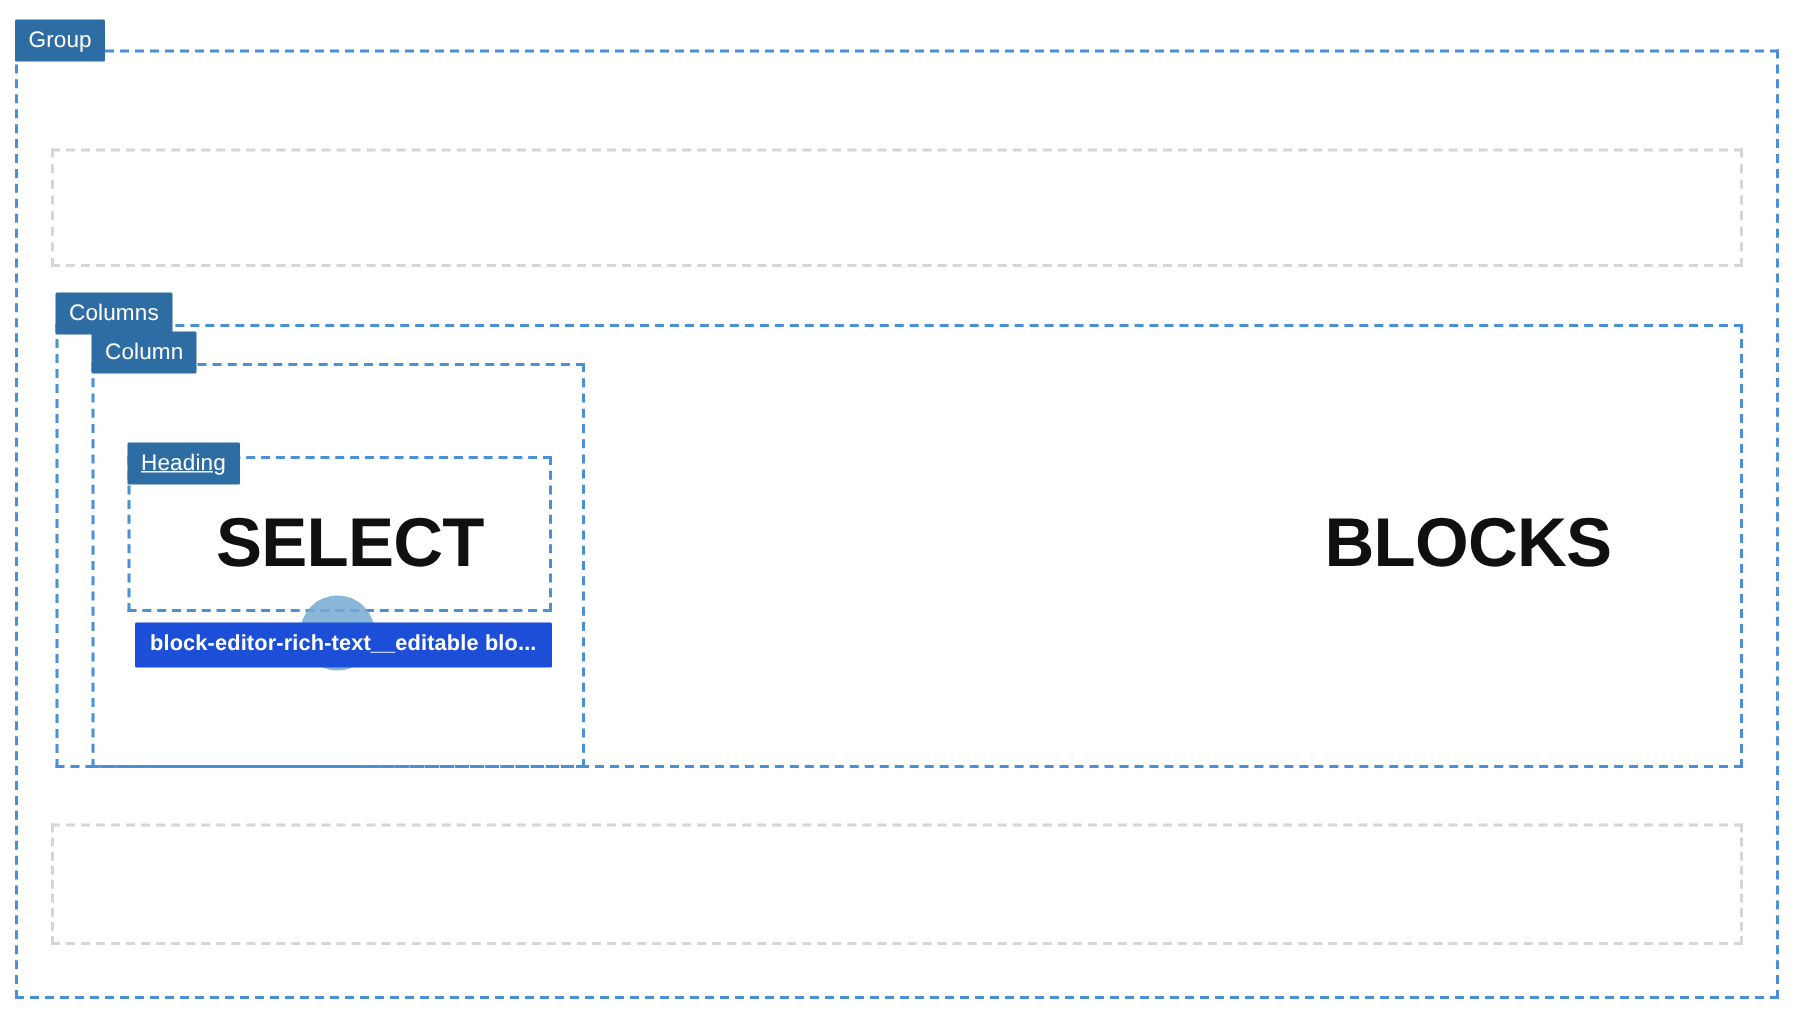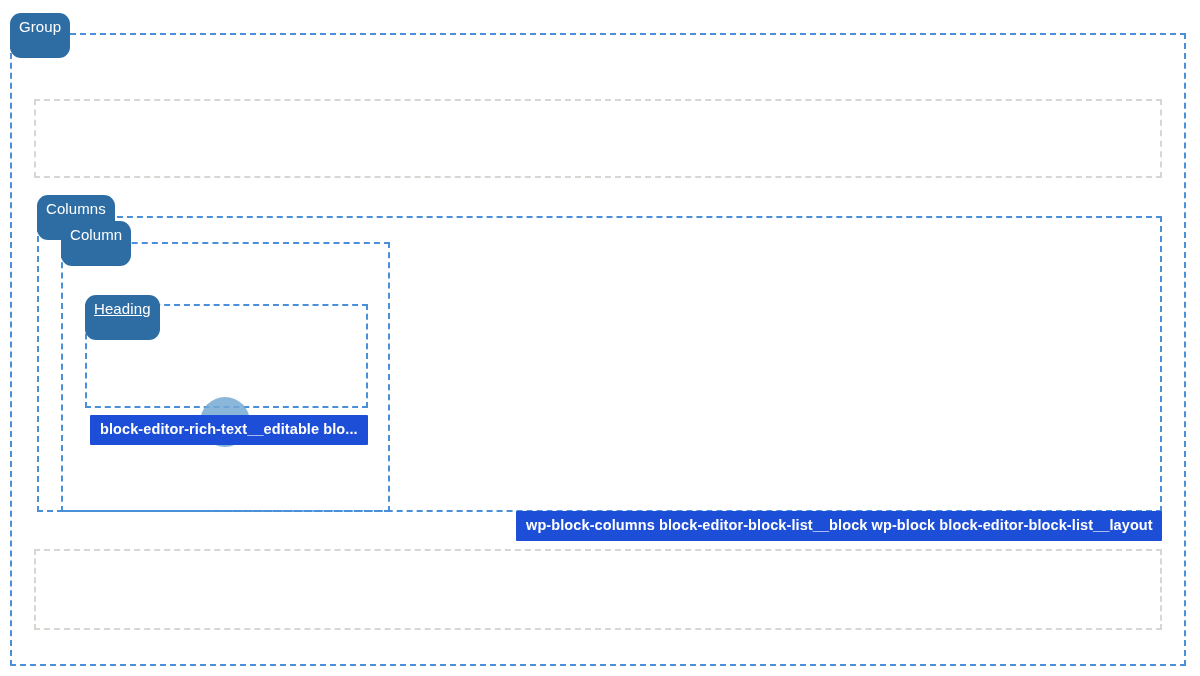--- a/index.html
+++ b/index.html
@@ -37,24 +37,24 @@
   
   .tag {
     position: absolute;
     box-sizing: border-box;
     background: #2e6da4;
     color: #ffffff;
     font-size: 15px;
     line-height: 1;
     font-weight: 400;
     letter-spacing: 0.1px;
-    padding: 6px 9px 24px 9px;
+    padding: 6px 9px 7px 9px;
     white-space: nowrap;
     z-index: 40;
-    border-radius: 11px;
+    border-radius: 1px;
   }
 
   
   .classtag {
     position: absolute;
     box-sizing: border-box;
     background: #1d4ed8;
     color: #ffffff;
     font-size: 14.5px;
     line-height: 1;
@@ -102,23 +102,24 @@
 
   <div class="outline blue" style="left:37px; top:216px; width:1125px; height:296px;"></div>
   <div class="tag" style="left:37px; top:195px;">Columns</div>
 
   <div class="outline blue" style="left:61px; top:242px; width:329px; height:270px;"></div>
   <div class="tag" style="left:61px; top:221px;">Column</div>
 
   <div class="outline blue" style="left:85px; top:304px; width:283px; height:104px;"></div>
   <div class="tag" style="left:85px; top:295px;text-decoration:underline;">Heading</div>
 
+  <div class="heading-word" style="left:144px; top:338px;">SELECT</div>
+  <div class="heading-word" style="left:883px; top:338px;">BLOCKS</div>
 
   <div class="cursor-dot" style="left:200px; top:397px; width:50px; height:50px;"></div>
 
   <div class="classtag" style="left:90px; top:415px; width:278px;">block-editor-rich-text__editable  blo...</div>
 
 
-  <div class="classtag" style="left:516px; top:511px; width:646px;">wp-block-columns  block-editor-block-list__block  wp-block  block-editor-block-list__layout</div>
 
   <div class="outline gray" style="left:34px; top:549px; width:1128px; height:81px;"></div>
 
 </div>
 
 </body></html>

